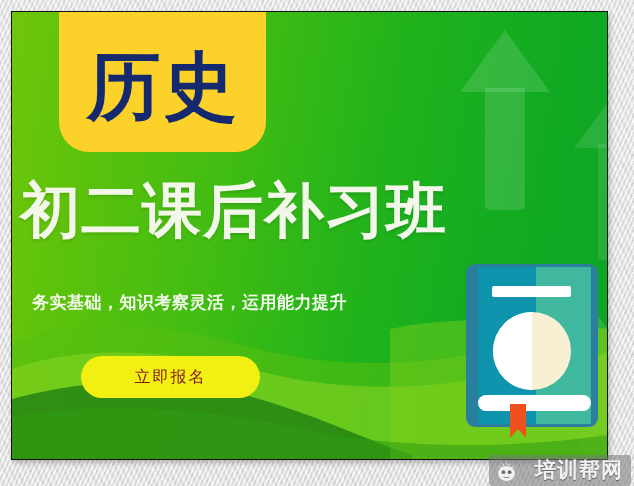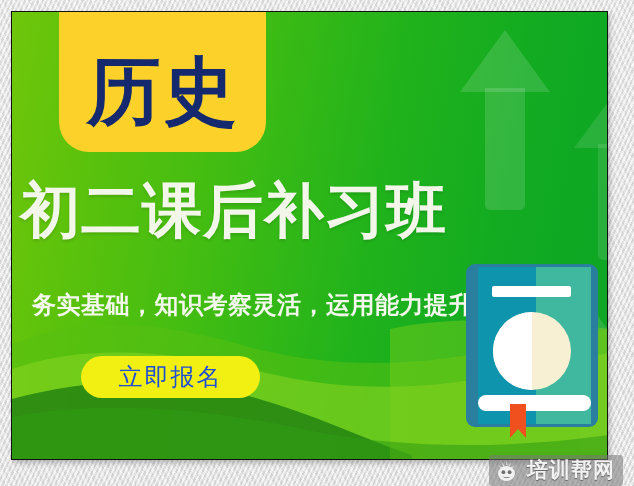--- a/index.html
+++ b/index.html
@@ -131,21 +131,21 @@
     top: -6px;
     width: 207px;
     height: 146px;
     background: #fcd22a;
     border-radius: 0 0 30px 30px;
     display: flex;
     align-items: center;
     justify-content: center;
   }
   #subject-badge-label {
-    font-family: Liberation Serif, serif;
+    font-family: Liberation Mono, monospace;
     font-weight: 700;
     font-size: 74px;
     line-height: 1;
     color: #152a6e;
     letter-spacing: 2px;
     padding-top: 10px;
     margin-top: 15px;
   }
 
   
@@ -162,23 +162,23 @@
     letter-spacing: 1px;
     white-space: nowrap;
     text-shadow: 0 2px 3px rgba(0,0,0,0.12);
   }
 
   
   #subtitle {
     position: absolute;
     left: 20px;
     top: 281px;
-    font-family: Liberation Mono, monospace;
+    font-family: Liberation Serif, serif;
     font-weight: 700;
-    font-size: 24px;
+    font-size: 17px;
     line-height: 1.2;
     color: #f4f8ec;
     letter-spacing: 0.5px;
     white-space: nowrap;
   }
 
   
   #cta-button {
     position: absolute;
     left: 69px;
@@ -190,22 +190,22 @@
     border: none;
     display: flex;
     align-items: center;
     justify-content: center;
     cursor: pointer;
     padding: 0;
   }
   #cta-button-label {
     font-family: "DejaVu Sans", "Liberation Sans", sans-serif;
     font-weight: 400;
-    font-size: 24px;
-    color: #1d4ed8;
+    font-size: 16px;
+    color: #7f1d1d;
     letter-spacing: 2px;
     line-height: 1;
   }
 
   
   #book-illustration {
     position: absolute;
     left: 454px;
     top: 252px;
     width: 132px;
@@ -213,21 +213,21 @@
   }
 
   
   #watermark {
     position: absolute;
     left: 489px;
     top: 455px;
     height: 31px;
     display: flex;
     align-items: center;
-    gap: 8px;
+    gap: 16px;
     padding: 0 8px 0 6px;
     background: rgba(120,120,120,0.55);
     border-radius: 3px;
   }
   #watermark-label {
     font-family: "DejaVu Sans", "Liberation Sans", sans-serif;
     font-weight: 700;
     font-size: 21px;
     line-height: 1;
     color: #f2f2f2;

